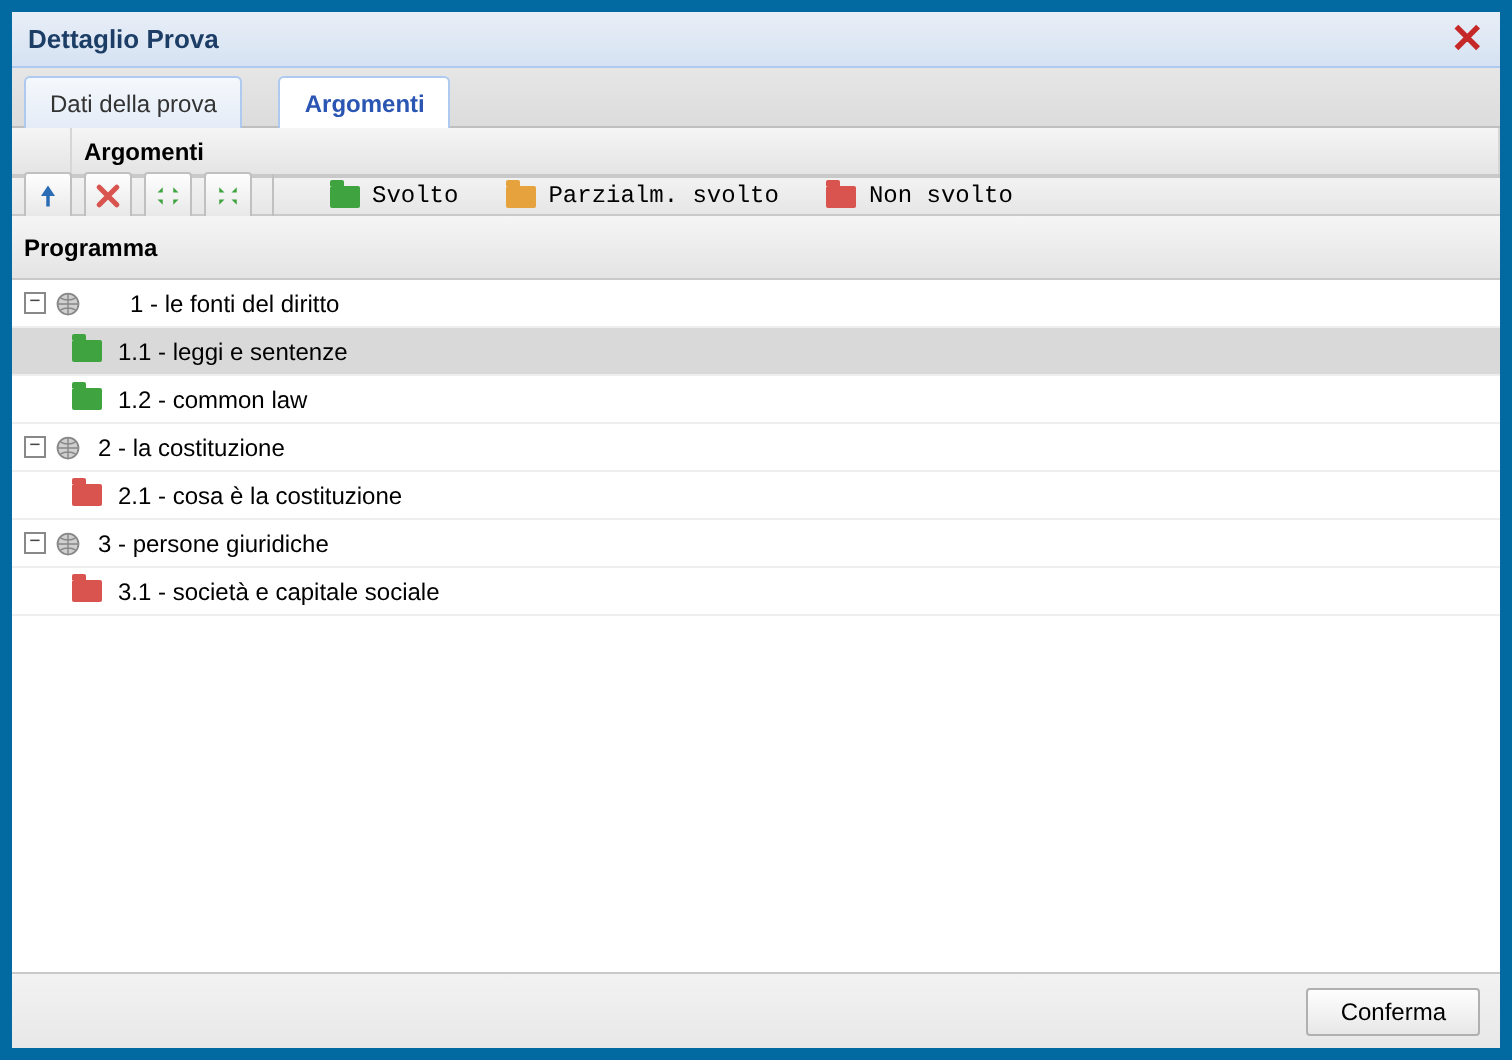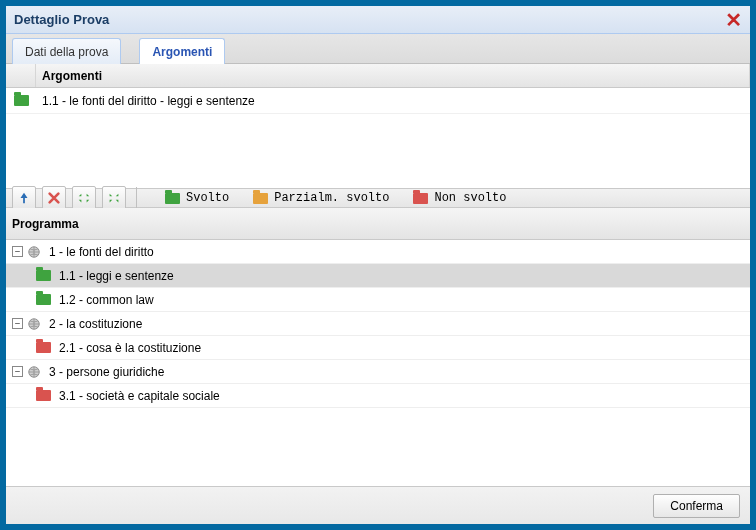--- a/index.html
+++ b/index.html
@@ -52,28 +52,20 @@
     <div class="tab">Dati della prova</div>
     <div class="tab active">Argomenti</div>
   </div>
 
   <div class="panel">
 
     <div class="grid-header">
       <div class="col0"></div>
       <div class="col1">Argomenti</div>
     </div>
-    <div class="grid-body" id="arg-grid-body">
-        <div class="grid-row">
-          <div class="c0">
-            <span class="folder green"></span>
-          </div>
-          <div class="c1">1.1 - le fonti del diritto - leggi e sentenze</div>
-        </div>
-      </div>
 
     <div class="toolbar">
       <div class="tbtn">
         <svg viewBox="0 0 16 16">
             <path d="M8 2 L12 8 L9 8 L9 14 L7 14 L7 8 L4 8 Z" fill="#2a6db5"></path>
           </svg>
       </div>
       <div class="tbtn">
         <svg viewBox="0 0 16 16">
             <path d="M3 3 L13 13 M13 3 L3 13" stroke="#d9534f" stroke-width="3" stroke-linecap="round"></path>
@@ -111,21 +103,21 @@
     </div>
 
     <div class="tree-header">Programma</div>
     <div class="tree" id="program-tree">
         <div class="tree-row">
           <span class="exp">−</span>
           <svg class="globe" viewBox="0 0 16 16">
             <circle cx="8" cy="8" r="6" fill="#cfcfcf" stroke="#888"></circle>
             <path d="M2 8 H14 M8 2 V14 M3.5 4.5 Q8 7 12.5 4.5 M3.5 11.5 Q8 9 12.5 11.5" stroke="#888" fill="none" stroke-width="0.8"></path>
           </svg>
-          <span style="margin-left: 4px;">1 - le fonti del diritto</span>
+          <span style="margin-left: 20px;">1 - le fonti del diritto</span>
         </div>
         <div class="tree-row selected indent1">
           <span class="folder green"></span>
           <span style="margin-left: 4px;">1.1 - leggi e sentenze</span>
         </div>
         <div class="tree-row indent1">
           <span class="folder green"></span>
           <span style="margin-left: 4px;">1.2 - common law</span>
         </div>
         <div class="tree-row">

